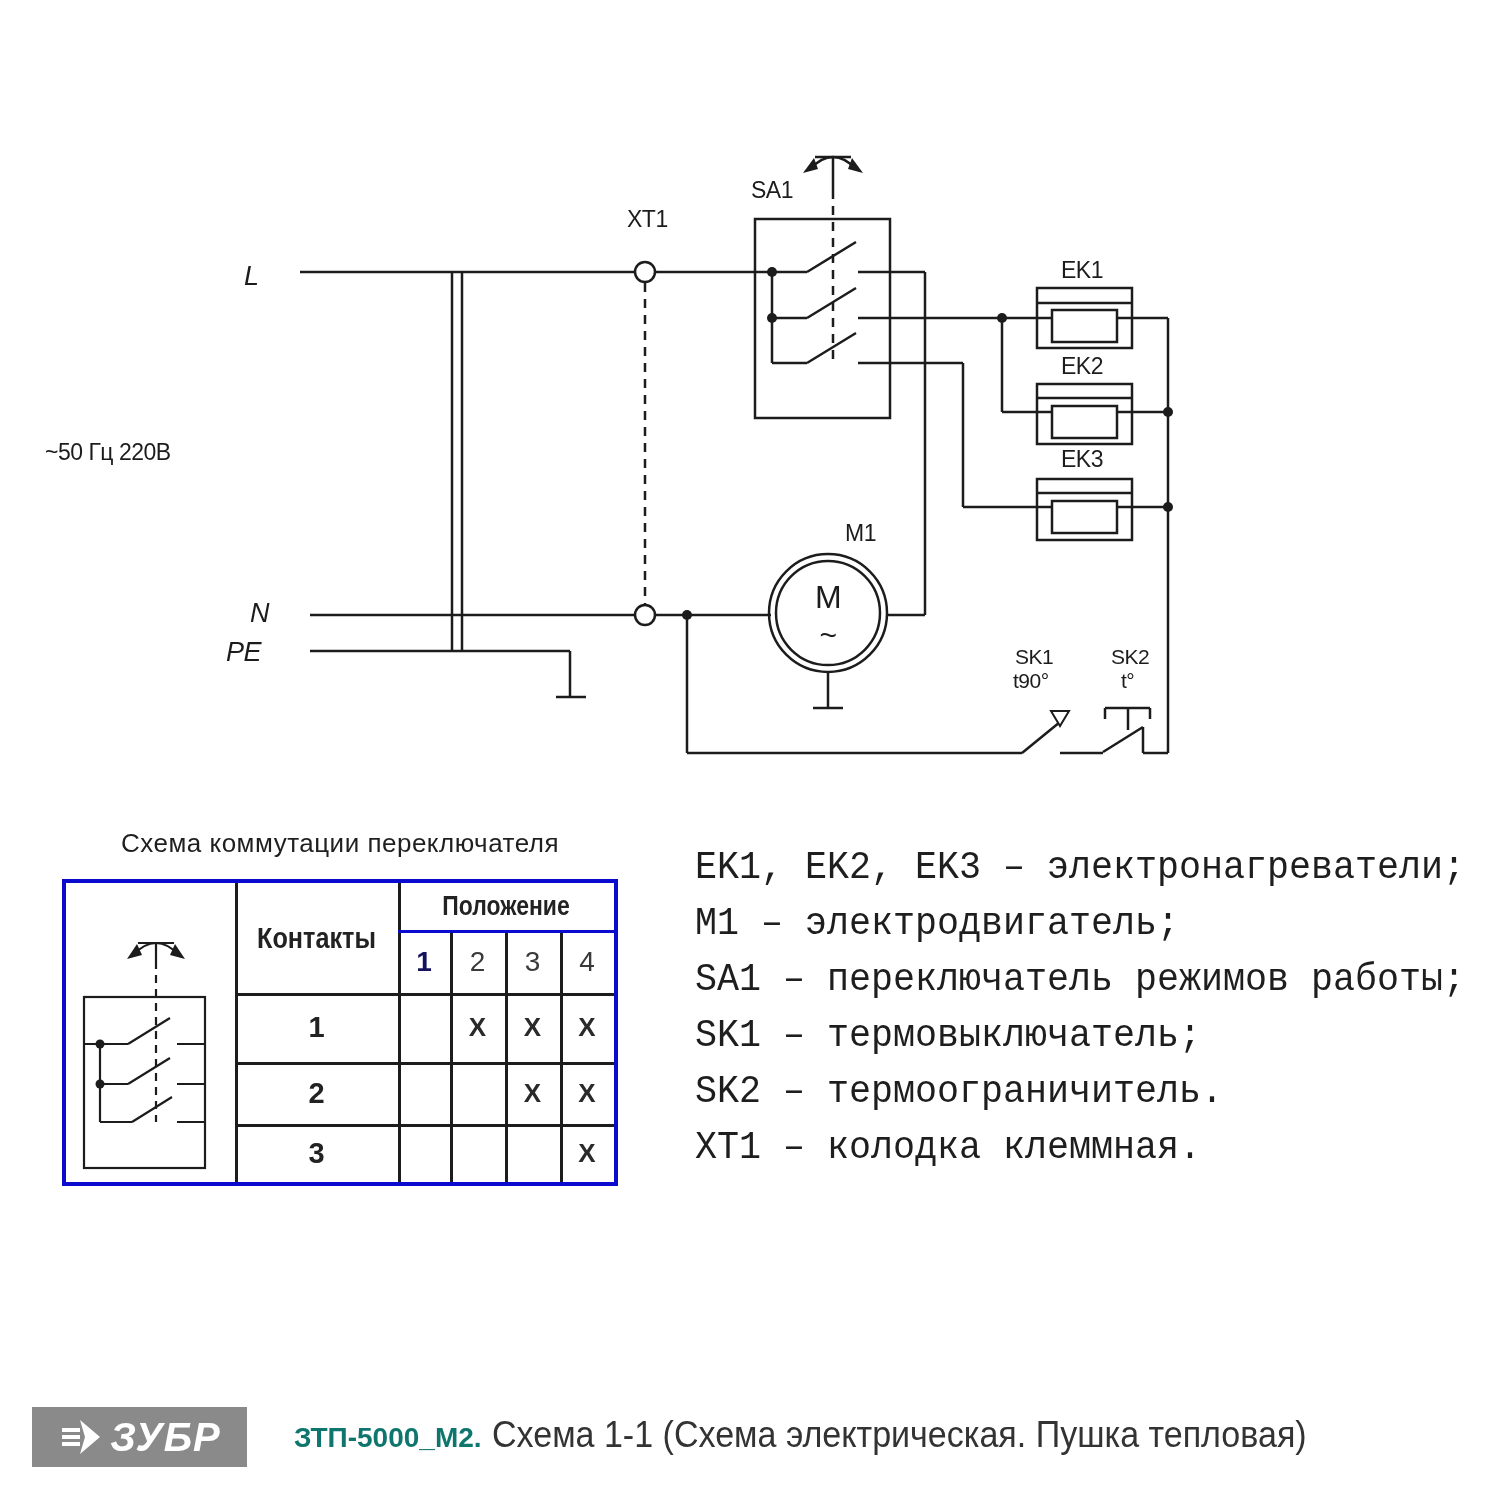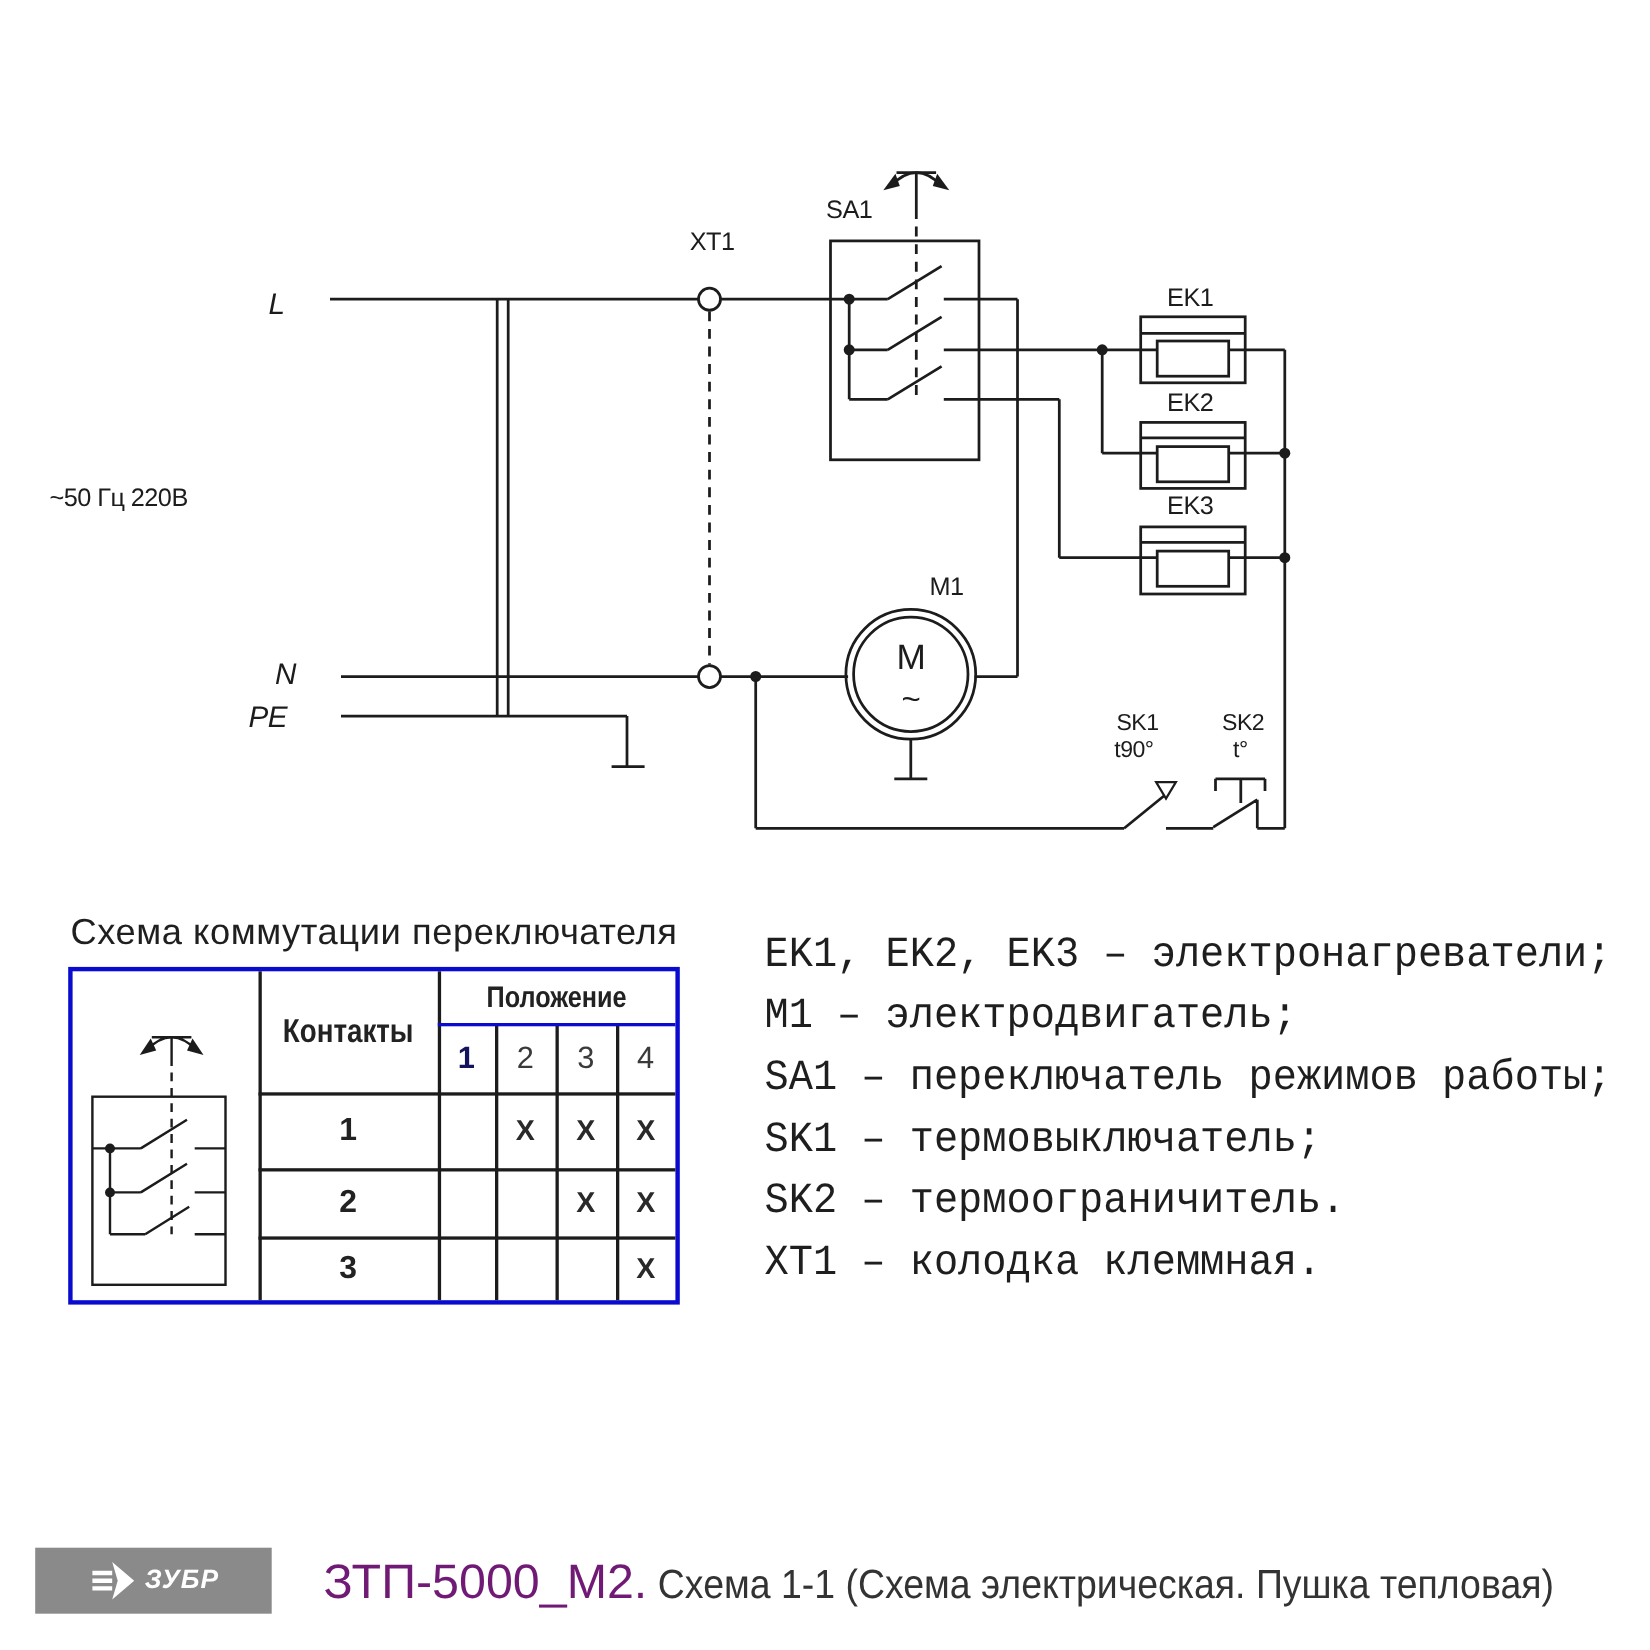--- a/index.html
+++ b/index.html
@@ -5,45 +5,45 @@
   html,body{margin:0;padding:0;background:#fff;width:1500px;height:1500px;
     font-family:"Liberation Sans",sans-serif;overflow:hidden;position:relative;}
   .abs{position:absolute;}
   
   #schematic{left:0;top:0;}
   #schematic text{fill:#1c1c1c;letter-spacing:-0.5px;}
   .lbl{font-size:23px;}
   .lbl-sm{font-size:21px;}
   .phase{font-size:27px;font-style:italic;}
   
-  #table-title{left:62px;top:828px;width:556px;text-align:center;font-size:33px;
+  #table-title{left:62px;top:828px;width:556px;text-align:center;font-size:26px;
     color:#1f1f1f;letter-spacing:0.5px;}
   #ctable{left:62px;top:879px;width:556px;height:307px;border:4px solid #0b0bd0;
     box-sizing:border-box;}
   .gl{position:absolute;background:#1c1c1c;}
   .gl-blue{position:absolute;background:#0b0bd0;}
   .cell{position:absolute;display:flex;align-items:center;justify-content:center;
     color:#222;}
   .hdr{font-weight:bold;font-size:27px;transform:scaleX(0.85);}
   .hdr-big{font-weight:bold;font-size:30px;transform:scaleX(0.84);}
   .posnum{font-size:28px;color:#3a3a3a;}
   .posnum.first{font-weight:bold;color:#14145e;}
   .rownum{font-size:29px;font-weight:bold;color:#222;}
   .xmark{font-size:26px;font-weight:bold;color:#2a2a2a;}
   
   #legend{left:695px;top:840px;font-family:Liberation Mono, monospace;}
   .legend-line{font-size:39px;color:#1e1e1e;line-height:56px;white-space:nowrap;
     transform:scaleX(0.94);transform-origin:left center;}
   
   #logo{left:32px;top:1407px;width:215px;height:60px;background:#8a8a8a;
     display:flex;align-items:center;justify-content:center;gap:6px;}
-  #logo-text{color:#fff;font-size:24px;font-weight:bold;font-style:italic;
+  #logo-text{color:#fff;font-size:40px;font-weight:bold;font-style:italic;
     letter-spacing:1px;}
   #footer-text{left:294px;top:1414px;white-space:nowrap;}
-  #footer-model{font-size:44px;font-weight:normal;color:#701a75;}
+  #footer-model{font-size:28px;font-weight:bold;color:#0f766e;}
   #footer-sub{display:inline-block;font-size:37px;color:#333;margin-left:10px;
     transform:scaleX(0.92);transform-origin:left center;}
 </style>
 </head>
 <body>
 
 <svg id="schematic" class="abs" width="1500" height="810" viewBox="0 0 1500 810">
   <g stroke="#1c1c1c" stroke-width="2.5" fill="none">
 
     <path d="

